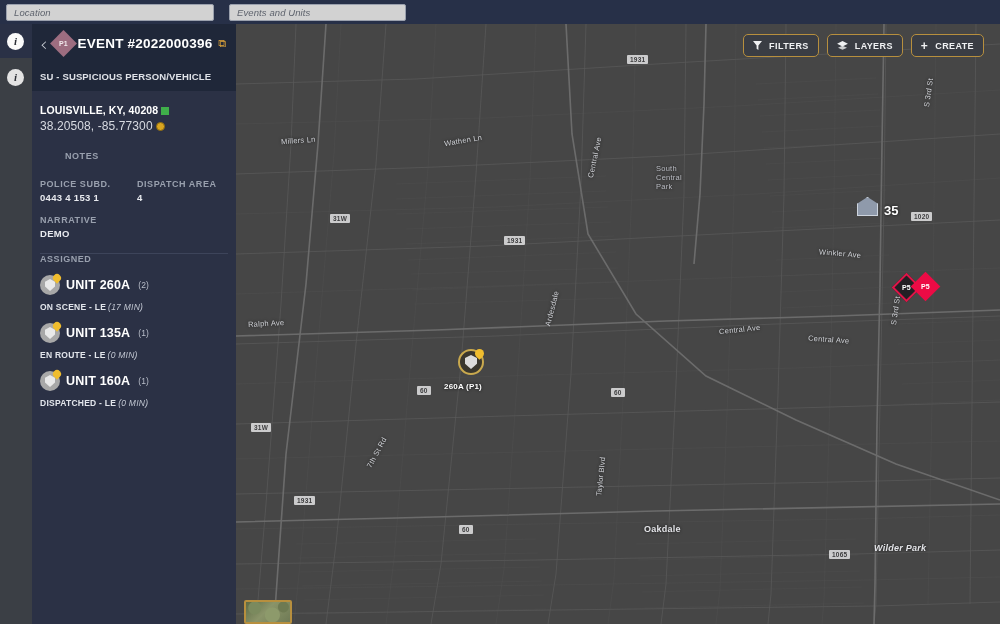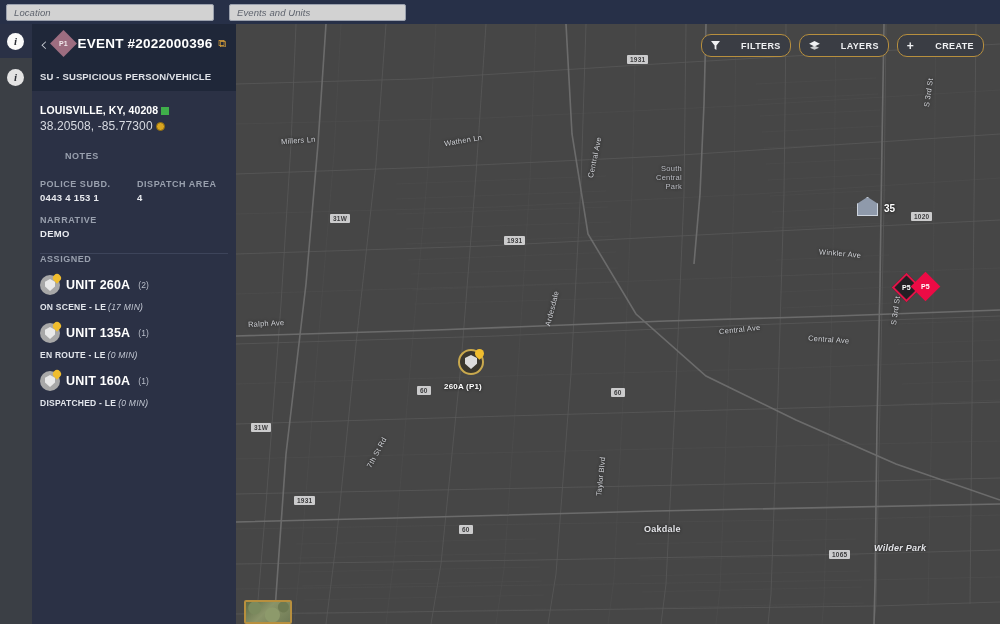--- a/index.html
+++ b/index.html
@@ -203,21 +203,21 @@
     font-weight: bold;
     letter-spacing: .25px;
     white-space: nowrap;
     text-shadow: 0 0 3px rgba(0,0,0,.65);
     pointer-events: none;
   }
   .map-label.road { font-weight: normal; color: #cfd1d6; font-size: 7.5px; }
   .map-label.place { font-size: 9px; color: #e3e4e8; }
   .map-label.park {
     font-size: 7.5px; color: #b9bbc2; font-weight: normal;
-    text-align: right; line-height: 9px;
+    text-align: left; line-height: 9px;
   }
 
   .shield-marker {
     position: absolute;
     background: #e9e9ea;
     color: #3a3a3c;
     font-size: 6.5px; font-weight: bold;
     padding: 1px 3px;
     border-radius: 1px;
     letter-spacing: .2px;
@@ -226,22 +226,22 @@
 
   
   .map-toolbar {
     position: absolute; top: 10px; right: 16px;
     display: flex; gap: 8px; z-index: 20;
   }
   .map-btn {
     height: 23px;
     background: #3a3d44;
     border: 1px solid #b78f3e;
-    border-radius: 10px;
-    display: flex; align-items: center; gap: 21px;
+    border-radius: 5px;
+    display: flex; align-items: center; gap: 7px;
     padding: 7px 9px;
     color: #f0f1f3;
     font-size: 9px; font-weight: bold;
     letter-spacing: .4px;
     cursor: pointer;
   }
   .map-btn .gi { display: flex; align-items: center; }
 
   
   .unit-marker {
@@ -282,21 +282,21 @@
 
   .home-marker {
     position: absolute;
     width: 21px; height: 19px;
     background: #8f9aab;
     border: 1.5px solid #cdd4de;
     clip-path: polygon(50% 0%, 100% 36%, 100% 100%, 0% 100%, 0% 36%);
   }
   .home-label {
     position: absolute;
-    font-size: 10px; font-weight: bold; color: #ffffff;
+    font-size: 13px; font-weight: bold; color: #ffffff;
     text-shadow: 0 0 3px rgba(0,0,0,.8);
   }
 
   .basemap-thumb {
     position: absolute; left: 8px; bottom: 0px;
     width: 48px; height: 24px;
     border: 2px solid #b78f3e;
     border-radius: 2px;
     overflow: hidden;
     cursor: pointer;

